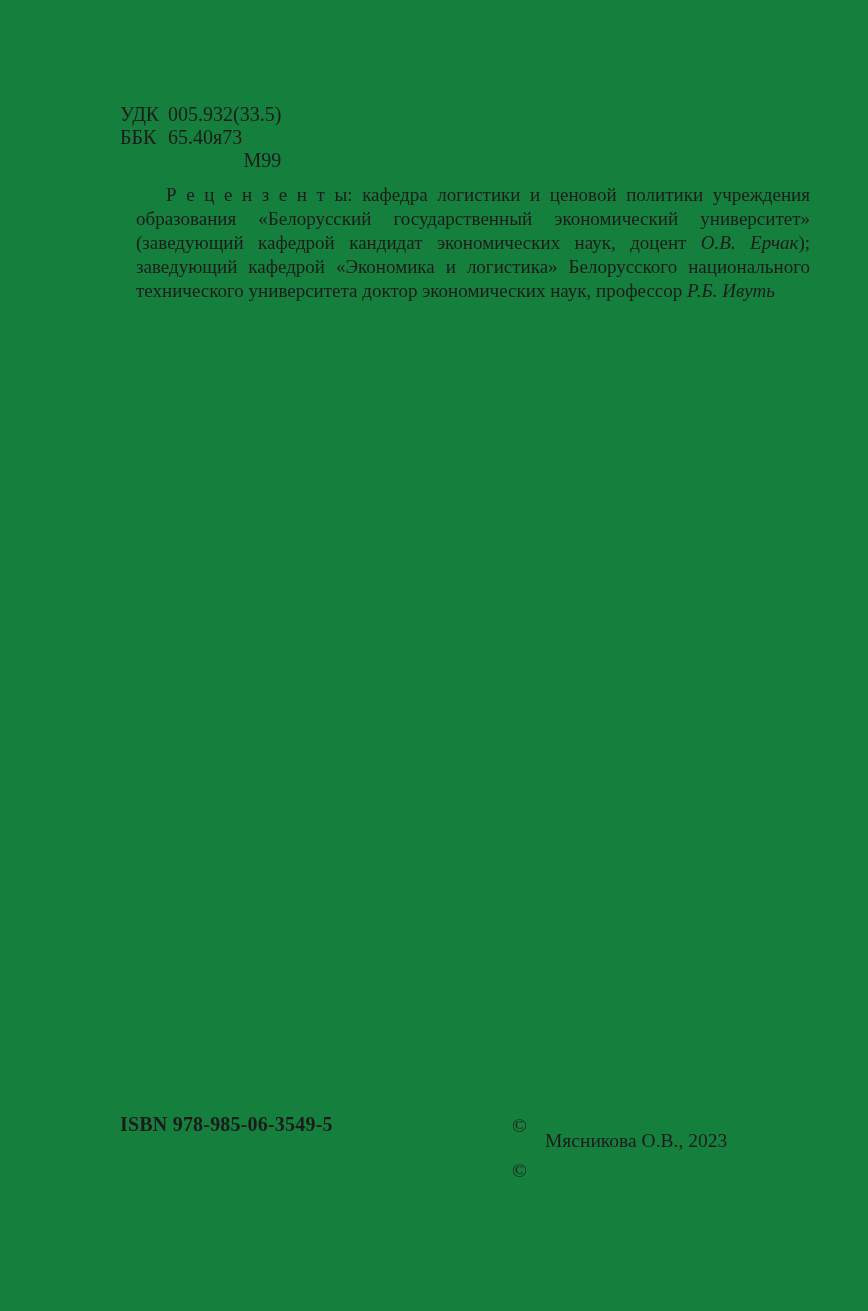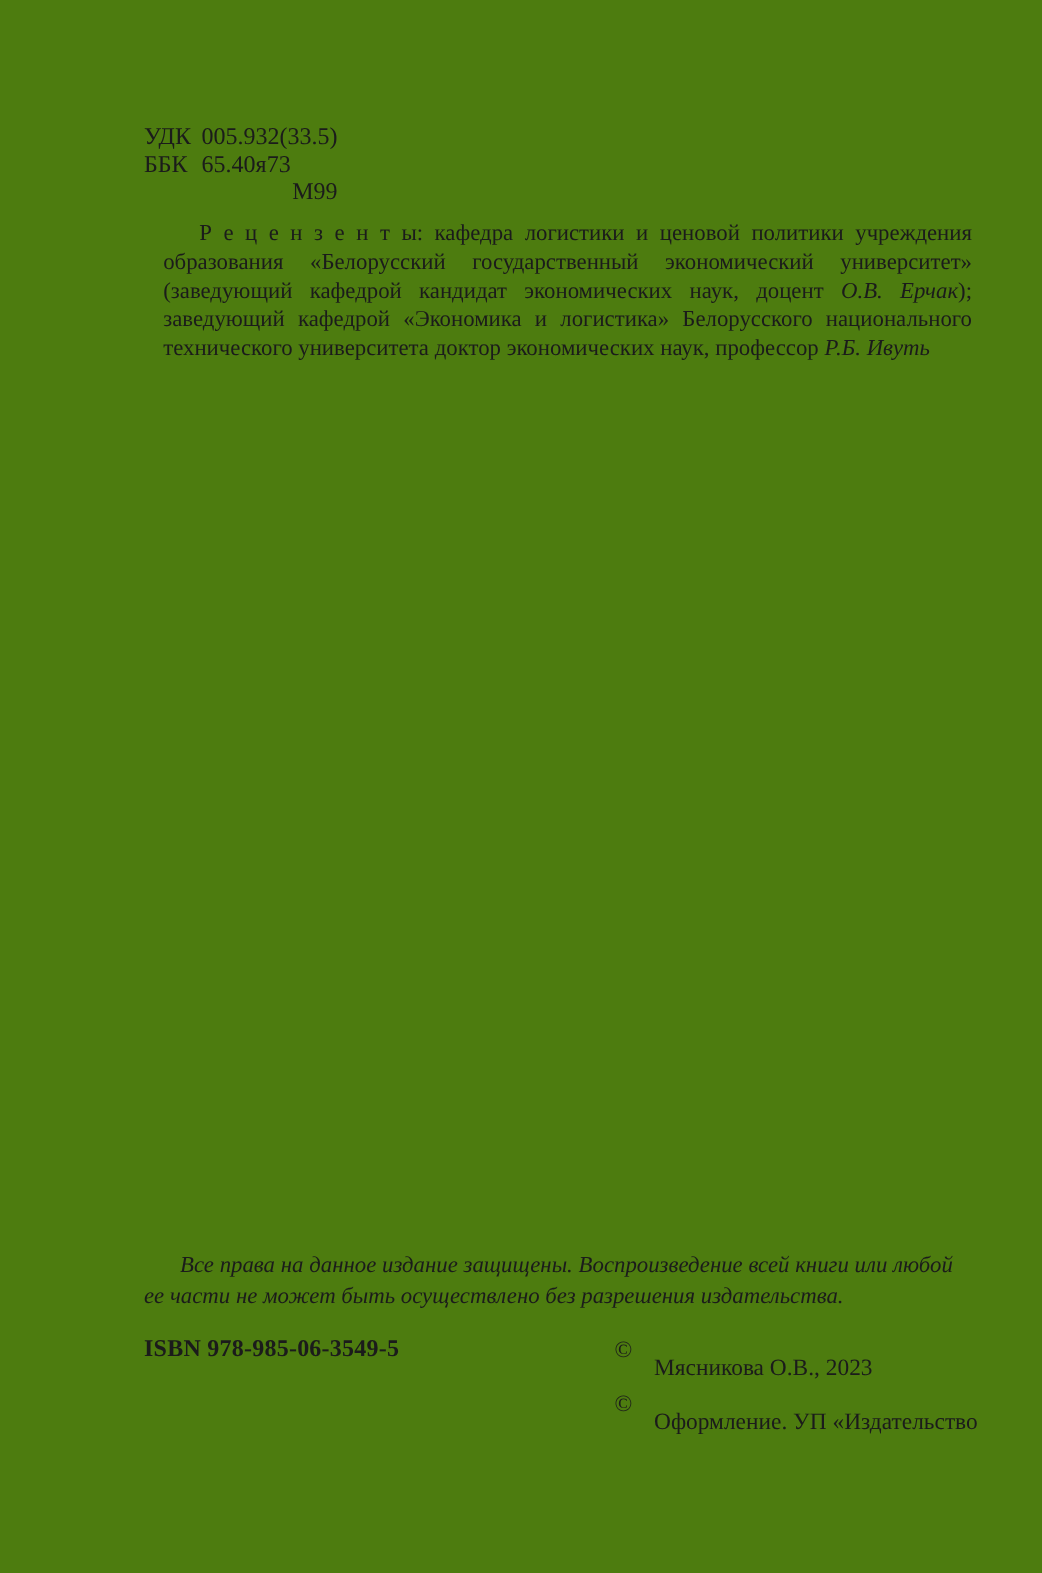--- a/index.html
+++ b/index.html
@@ -1,21 +1,21 @@
 <!DOCTYPE html>
 <html><head>
 <meta charset="utf-8">
 <style>
   * { margin: 0; padding: 0; box-sizing: border-box; }
   html, body { background: #ffffff; }
   .page {
     position: relative;
     width: 868px;
     height: 1311px;
-    background: #4d7c0f;
+    background: #15803d;
     color: #1b1b1b;
     font-family: "Liberation Serif", serif;
     overflow: hidden;
   }
   .meta-block {
     position: absolute;
     left: 120px;
     top: 103px;
     font-size: 20px;
     line-height: 23px;
@@ -78,32 +78,30 @@
     </div>
     <div class="meta-row">
       <span class="meta-label">ББК</span>
       <span>65.40я73</span>
     </div>
     <div class="meta-code">М99</div>
   </div>
 
   <p class="reviewers"><span>Р е ц е н з е н т ы:</span><span> кафедра логистики и ценовой политики учреждения образования «Белорусский государственный экономический университет» (заведующий кафедрой кандидат экономических наук, доцент </span><i>О.В. Ерчак</i><span>); заведующий кафедрой «Экономика и логистика» Белорусского национального технического университета доктор экономических наук, профессор </span><i>Р.Б. Ивуть</i></p>
 
-  <p class="rights-notice">Все права на данное издание защищены. Воспроизведение всей книги или любой ее части не может быть осуществлено без разрешения издательства.</p>
 
   <div class="isbn-line">ISBN 978-985-06-3549-5</div>
 
   <div class="copyright-block">
     <div class="c-entry">
       <span class="c-sym">©</span>
       <div class="c-text">
         <div>Мясникова О.В., 2023</div>
       </div>
     </div>
     <div class="c-entry">
       <span class="c-sym">©</span>
       <div class="c-text">
-        <div>Оформление. УП «Издательство</div>
       </div>
     </div>
   </div>
 
 </div>
 
 </body></html>

